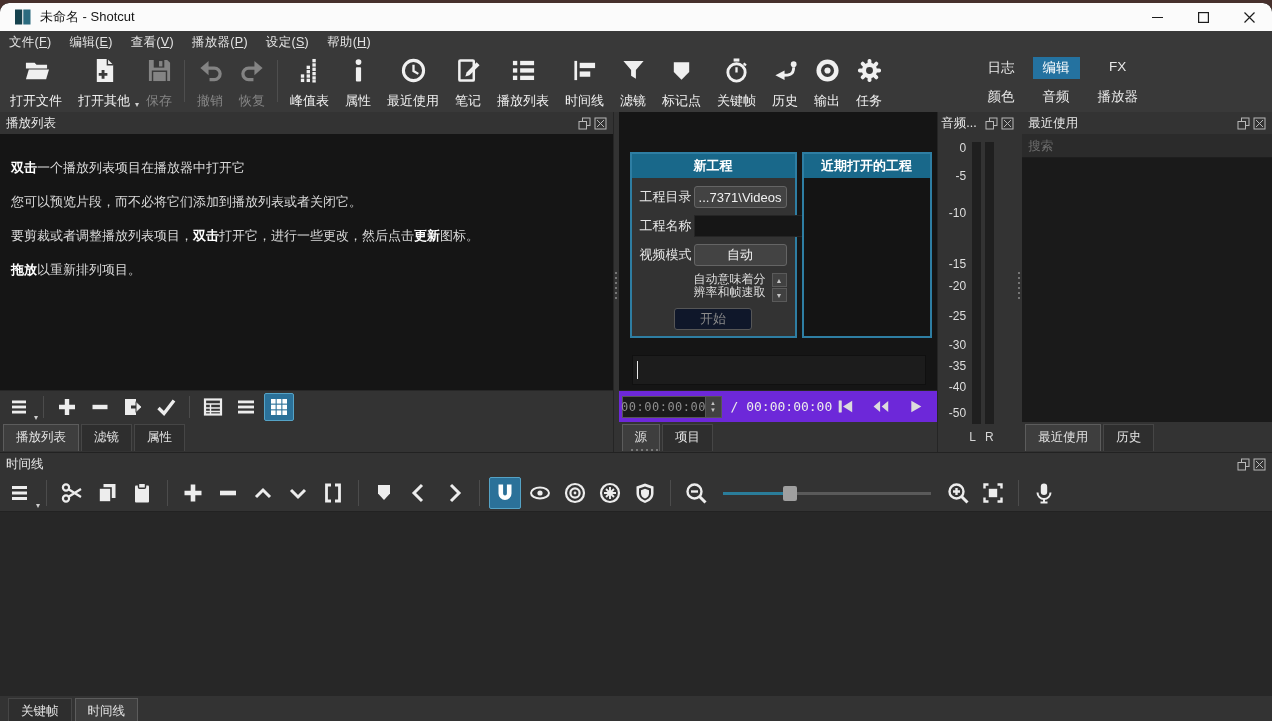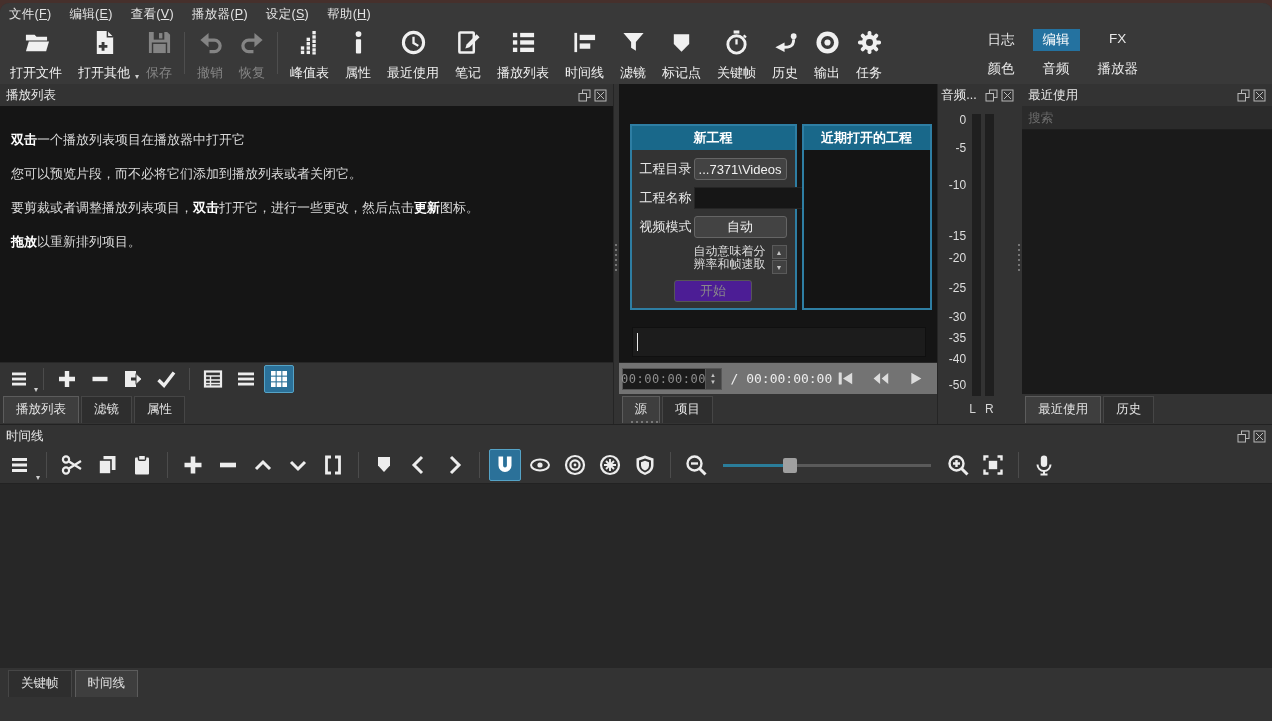--- a/index.html
+++ b/index.html
@@ -55,32 +55,32 @@
   .player{width:319px;display:flex;flex-direction:column}
   .player-content{flex:1;background:#151515;position:relative}
   .np-box{position:absolute;top:40px;box-sizing:border-box;border:2px solid #2e7ea3;background:#333;display:flex;flex-direction:column}
   .np-box.left{left:11px;width:167px;height:186px}
   .np-box.right{left:183px;width:130px;height:186px}
   .np-head{height:24px;background:#19688a;color:#fff;font-weight:bold;font-size:13px;display:flex;align-items:center;justify-content:center;flex:0 0 auto}
   .np-body{flex:1;padding:8px 8px 6px;display:flex;flex-direction:column}
   .np-row{display:flex;align-items:center;margin-bottom:7px;font-size:13px;color:#e6e6e6}
   .np-row .lbl{width:54px;flex:0 0 auto}
   .btn{background:#434343;border:1px solid #656565;border-radius:3px;color:#f0f0f0;font-size:13px;height:22px;box-sizing:border-box;display:flex;align-items:center;justify-content:center;flex:1}
-  .btn.disabled{color:#8a8a8a;border-color:#565656;background:#4c1d95}
+  .btn.disabled{color:#8a8a8a;border-color:#565656;background:#0f172a}
   .npinput{flex:1;height:22px;box-sizing:border-box;background:#161616;border:1px solid #252525}
   .note-row{display:flex;align-items:flex-start;margin:0 0 6px 54px}
   .note{font-size:12px;color:#dedede;line-height:13px;height:27px;overflow:hidden;flex:1}
   .spin-col{display:flex;flex-direction:column;gap:1px;margin-left:2px}
   .spin-col span{width:13px;height:12px;background:#414141;border:1px solid #5a5a5a;color:#c4c4c4;font-size:7px;display:flex;align-items:center;justify-content:center}
   .start-row{display:flex;justify-content:center}
   .start-row .btn{flex:0 0 78px}
   .rp-list{flex:1;background:#141414}
   .scrubber{position:absolute;left:13px;right:11px;bottom:5px;height:28px;background:#1c1c1c;border:1px solid #101010}
   .scrubber::after{content:"";position:absolute;left:4px;top:5px;width:1px;height:18px;background:#e8e8e8}
-  .transport{height:31px;background:#737373;display:flex;align-items:center;padding:0 3px;border-top:1px solid #272727}
+  .transport{height:31px;background:#6d28d9;display:flex;align-items:center;padding:0 3px;border-top:1px solid #272727}
   .timebox{width:84px;height:22px;box-sizing:border-box;background:#1b1b1b;border:1px solid #565656;color:#8f8f8f;font-family:"DejaVu Sans Mono",monospace;font-size:12px;display:flex;align-items:center;justify-content:center;letter-spacing:.5px}
   .spinner{width:16px;height:22px;box-sizing:border-box;background:#414141;border:1px solid #565656;border-left:none;display:flex;flex-direction:column;align-items:center;justify-content:center;color:#c4c4c4;font-size:6px;line-height:7px}
   .tottime{color:#ececec;font-size:13px;margin-left:9px;font-family:"DejaVu Sans Mono",monospace;white-space:nowrap}
   .tr-btns{margin-left:auto;display:flex;gap:13px;padding-right:8px}
   .tr-btn{width:22px;height:20px;color:#dcdcdc;display:flex;align-items:center;justify-content:center}
   .tr-btn svg{width:17px;height:15px}
   
   .audio{width:79px;display:flex;flex-direction:column;border-left:1px solid #252525}
   .audio .dock-title{padding:0 3px}
   .meter{flex:1;position:relative;font-size:12px;color:#dedede}
@@ -105,20 +105,44 @@
   .slider .handle{position:absolute;top:0;left:calc(32% - 7px);width:14px;height:15px;background:#9f9f9f;border-radius:2px}
   .tl-content{flex:1;background:#272727;border-top:1px solid #222}
   
   .bottombar{height:31px;background:#333;display:flex;align-items:flex-start;padding-left:8px;gap:3px;border-top:1px solid #272727;flex:0 0 auto}
 </style>
 </head>
 <body>
 
 <div class="window">
 
+  <div class="titlebar">
+    <svg class="app-icon" viewBox="0 0 18 18">
+        <rect x="1" y="1.5" width="7.2" height="15" fill="#16424e"></rect>
+        <rect x="9.3" y="1.5" width="7.2" height="15" fill="#2b6b7f"></rect>
+      </svg>
+    <span class="title-text">未命名 - Shotcut</span>
+    <div class="win-controls">
+      <div class="wbtn">
+          <svg width="11" height="11" viewBox="0 0 11 11">
+            <path d="M0 5.5h11" stroke="currentColor" stroke-width="1.2"></path>
+          </svg>
+        </div>
+      <div class="wbtn">
+          <svg width="11" height="11" viewBox="0 0 11 11">
+            <rect x="0.6" y="0.6" width="9.8" height="9.8" fill="none" stroke="currentColor" stroke-width="1.2"></rect>
+          </svg>
+        </div>
+      <div class="wbtn">
+          <svg width="11" height="11" viewBox="0 0 11 11">
+            <path d="M0.5 0.5l10 10M10.5 0.5l-10 10" stroke="currentColor" stroke-width="1.2"></path>
+          </svg>
+        </div>
+    </div>
+  </div>
 
   <div class="menubar">
     <span class="mi"><span>文件(</span><u>F</u><span>)</span></span>
     <span class="mi"><span>编辑(</span><u>E</u><span>)</span></span>
     <span class="mi"><span>查看(</span><u>V</u><span>)</span></span>
     <span class="mi"><span>播放器(</span><u>P</u><span>)</span></span>
     <span class="mi"><span>设定(</span><u>S</u><span>)</span></span>
     <span class="mi"><span>帮助(</span><u>H</u><span>)</span></span>
   </div>
 

